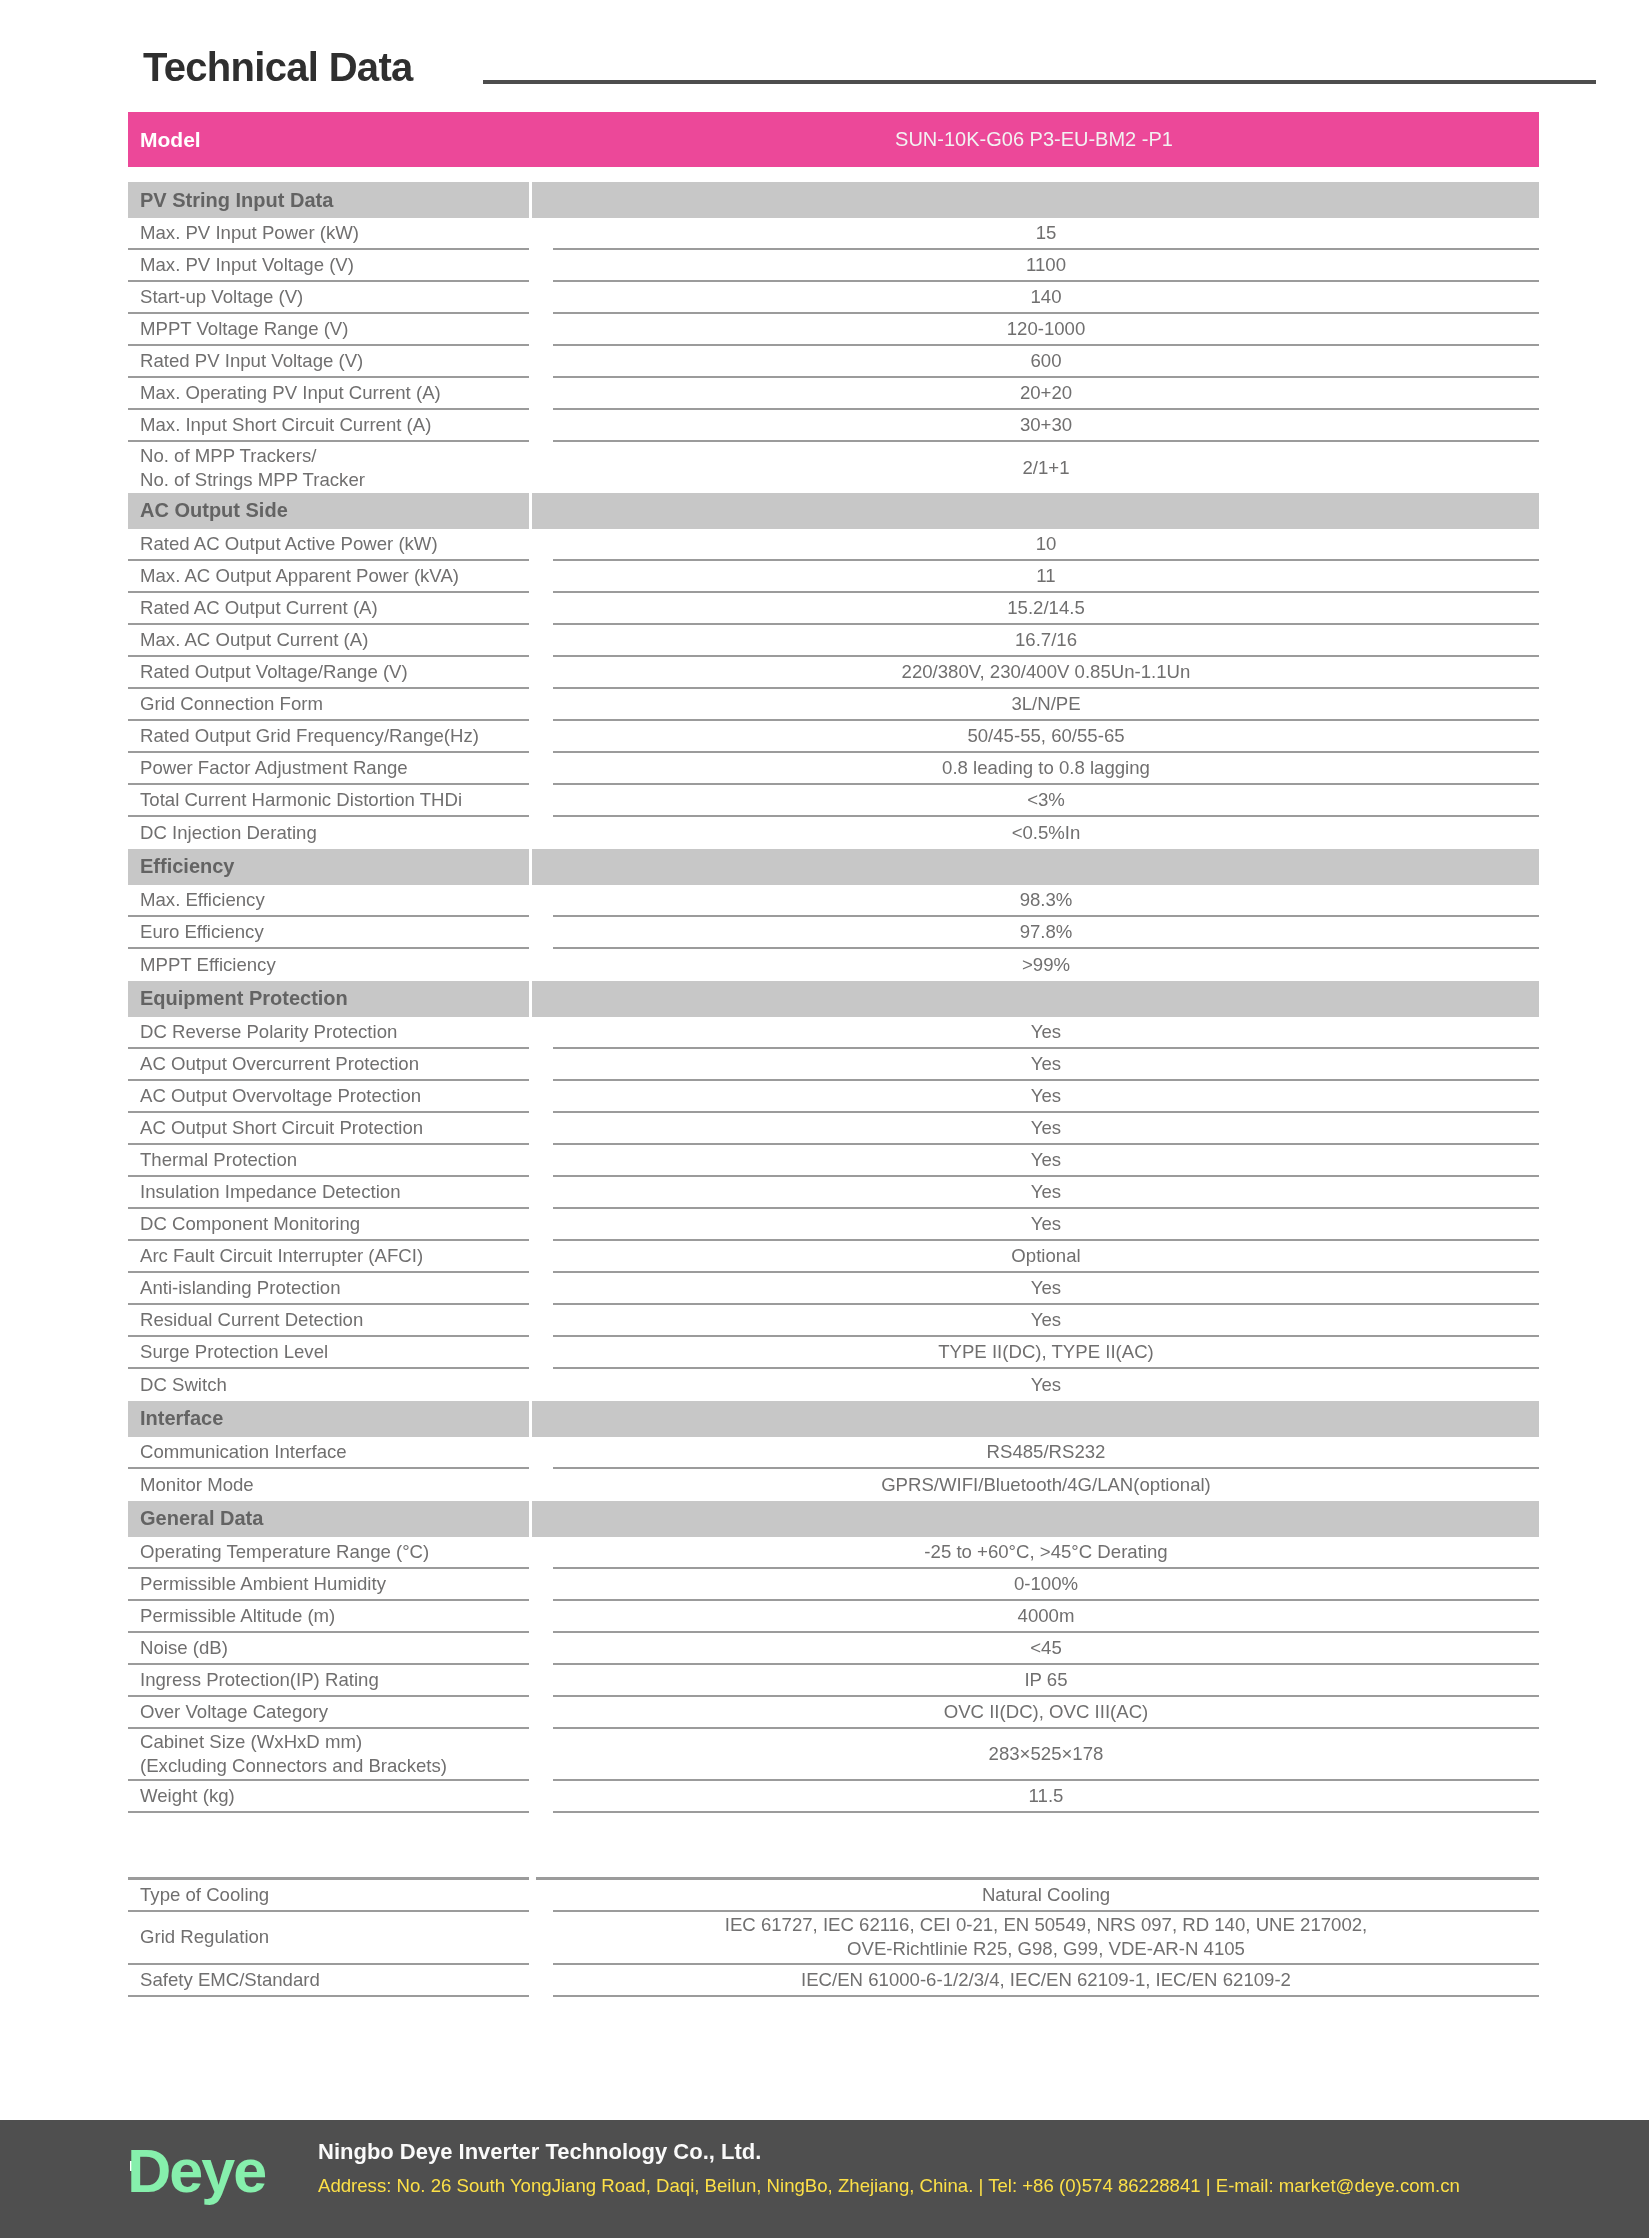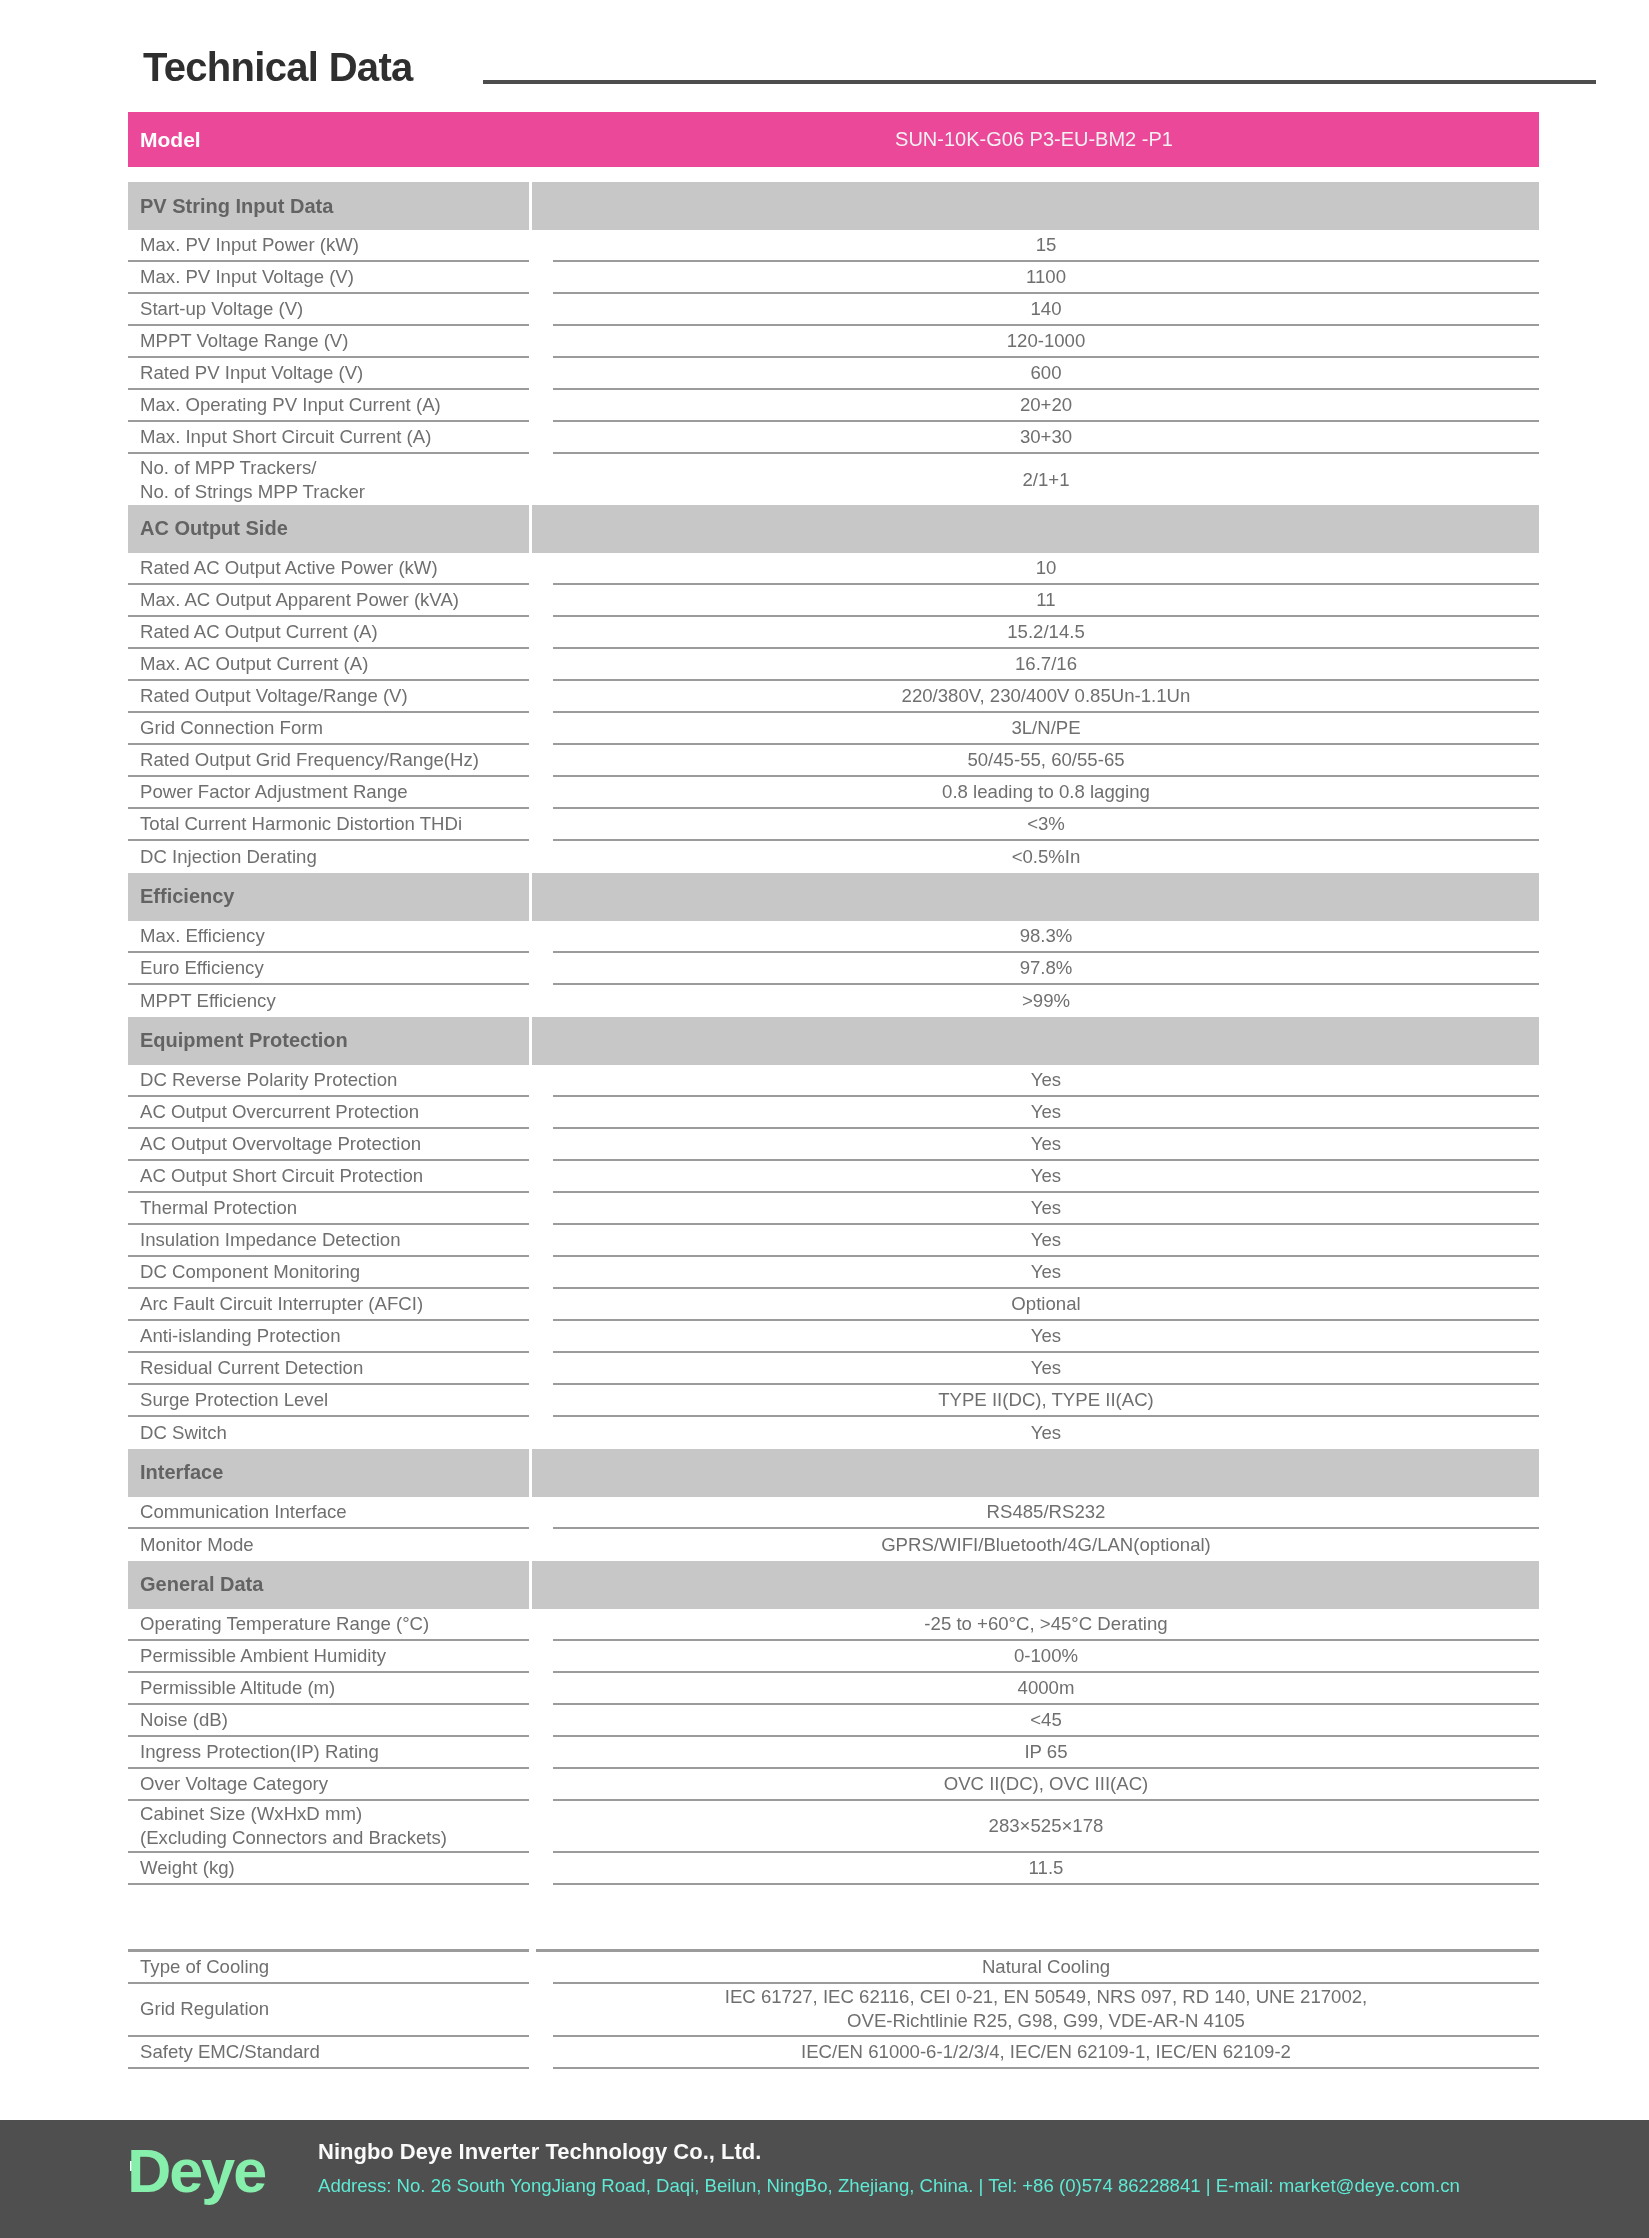--- a/index.html
+++ b/index.html
@@ -11,21 +11,21 @@
   .title-wrap{position:absolute;left:143px;top:47px;width:1453px;display:flex;align-items:flex-end;gap:42px;}
   .page-title{font-size:40px;font-weight:bold;color:#2f2f2f;line-height:1;letter-spacing:-0.7px;margin:0;}
   .title-rule{flex:1;height:4px;background:#4d4d4d;margin-left:28px;margin-bottom:3.3px;}
   
   .spec-table{position:absolute;left:128px;top:112px;width:1411px;}
   .model-bar{height:55px;background:#ec4899;display:flex;margin-bottom:15.3px;}
   .model-label{width:401px;box-sizing:border-box;padding-left:12px;display:flex;align-items:center;
     color:#ffffff;font-size:21px;font-weight:bold;}
   .model-value{flex:1;display:flex;align-items:center;justify-content:center;
     color:#f2f2f2;font-size:20px;}
-  .sec-header{display:flex;gap:3px;height:48px;border-radius:9px;}
+  .sec-header{display:flex;gap:3px;height:36px;border-radius:9px;}
   .sec-header .hcell-l{width:401px;box-sizing:border-box;background:#c7c7c7;display:flex;align-items:center;
     padding-left:12px;font-size:20px;font-weight:bold;color:#636363;}
   .sec-header .hcell-r{flex:1;background:#c7c7c7;}
   .spec-row{display:flex;gap:24px;min-height:32px;}
   .spec-row .cell{box-sizing:border-box;border-bottom:2.7px solid #9b9b9b;
     display:flex;align-items:center;font-size:18.6px;color:#706f6f;line-height:24px;
     padding-top:1.3px;padding-bottom:1.3px;white-space:pre-line;}
   .spec-row .cell-l{width:401px;padding-left:12px;}
   .spec-row .cell-r{flex:1;justify-content:center;text-align:center;}
   .spec-row.noline .cell{border-bottom:none;}
@@ -35,21 +35,21 @@
   .group-toprule .tr-l{width:401px;}
   .group-toprule .tr-r{flex:1;}
   
   .footer{position:absolute;left:0;top:2120px;width:1649px;height:118px;background:#4f4f4f;}
   .logo{position:absolute;left:126px;top:12px;width:173px;height:93px;}
   .logo-dot{position:absolute;left:4px;top:29px;width:10px;height:10px;background:#ffffff;}
   .logo-text{position:absolute;left:1.3px;top:9.3px;font-size:61px;font-weight:bold;
     color:#86efac;line-height:1;letter-spacing:-2px;}
   .footer-text{position:absolute;left:318px;top:20px;}
   .footer-company{font-size:22px;font-weight:bold;color:#fafafa;line-height:1.1;margin:0 0 10.6px 0;}
-  .footer-address{font-size:18.6px;color:#5eead4;line-height:1.2;margin:0;}
+  .footer-address{font-size:18.6px;color:#fde047;line-height:1.2;margin:0;}
 </style>
 </head>
 <body>
 
 <div class="title-wrap">
   <h1 class="page-title">Technical Data</h1>
   <div class="title-rule"></div>
 </div>
 
 <div class="spec-table">

